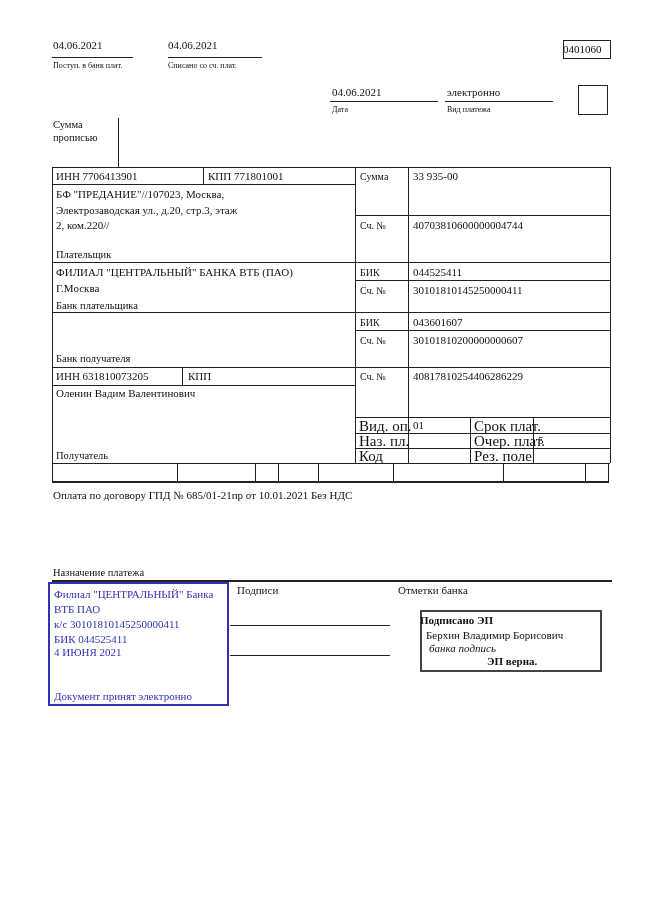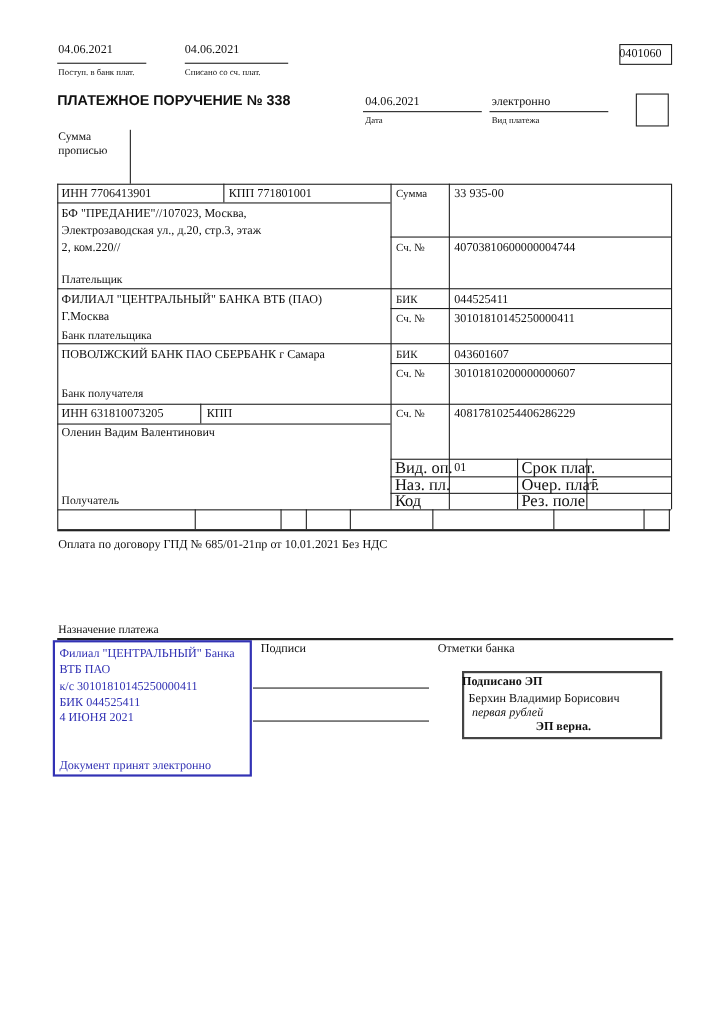--- a/index.html
+++ b/index.html
@@ -32,21 +32,20 @@
   <span class="t" style="left:53px;top:39px">04.06.2021</span>
   <span class="t" style="left:168px;top:39px">04.06.2021</span>
   <i class="hl" style="left:52px;top:57px;width:81px"></i>
   <i class="hl" style="left:168px;top:57px;width:94px"></i>
   <span class="t sm" style="left:53px;top:61px">Поступ. в банк плат.</span>
   <span class="t sm" style="left:168px;top:61px">Списано со сч. плат.</span>
 
   <div class="box" style="left:563px;top:40px;width:48px;height:19px"></div>
   <span class="t ctr" style="left:563px;top:43px;width:48px">0401060</span>
 
-  <span class="t title" style="left:52px;top:84px">ПЛАТЕЖНОЕ ПОРУЧЕНИЕ № 338</span>
   <span class="t" style="left:332px;top:86px">04.06.2021</span>
   <i class="hl" style="left:330px;top:101px;width:108px"></i>
   <span class="t sm" style="left:332px;top:105px">Дата</span>
   <span class="t" style="left:447px;top:86px">электронно</span>
   <i class="hl" style="left:445px;top:101px;width:108px"></i>
   <span class="t sm" style="left:447px;top:105px">Вид платежа</span>
   <div class="box" style="left:578px;top:85px;width:30px;height:30px"></div>
 
   <span class="t sec pre" style="left:53px;top:118px;line-height:13px">Сумма
 прописью</span>
@@ -78,21 +77,20 @@
 
   <span class="t pre" style="left:56px;top:265px">ФИЛИАЛ "ЦЕНТРАЛЬНЫЙ" БАНКА ВТБ (ПАО)
 Г.Москва</span>
   <span class="t lbl" style="left:360px;top:266px">БИК</span>
   <span class="t" style="left:413px;top:266px">044525411</span>
   <i class="hl" style="left:355px;top:280px;width:255px"></i>
   <span class="t lbl" style="left:360px;top:284px">Сч. №</span>
   <span class="t" style="left:413px;top:284px">30101810145250000411</span>
   <span class="t sec" style="left:56px;top:299px">Банк плательщика</span>
 
-  <span class="t" style="left:56px;top:316px">ПОВОЛЖСКИЙ БАНК ПАО СБЕРБАНК г Самара</span>
   <span class="t lbl" style="left:360px;top:316px">БИК</span>
   <span class="t" style="left:413px;top:316px">043601607</span>
   <i class="hl" style="left:355px;top:330px;width:255px"></i>
   <span class="t lbl" style="left:360px;top:334px">Сч. №</span>
   <span class="t" style="left:413px;top:334px">30101810200000000607</span>
   <span class="t sec" style="left:56px;top:352px">Банк получателя</span>
 
   <span class="t" style="left:56px;top:370px">ИНН 631810073205</span>
   <i class="vl" style="left:182px;top:367px;height:18px"></i>
   <span class="t" style="left:188px;top:370px">КПП</span>
@@ -141,16 +139,16 @@
 БИК 044525411</span>
   <span class="t blue" style="left:54px;top:646px">4 ИЮНЯ 2021</span>
   <span class="t blue" style="left:54px;top:690px">Документ принят электронно</span>
 
   <i class="hl" style="left:230px;top:625px;width:160px"></i>
   <i class="hl" style="left:230px;top:655px;width:160px"></i>
 
   <div class="esignbox" style="left:420px;top:610px;width:182px;height:62px"></div>
   <span class="t b ctr" style="left:420px;top:614px;width:182px">Подписано ЭП</span>
   <span class="t" style="left:426px;top:629px">Берхин Владимир Борисович</span>
-  <span class="t i" style="left:429px;top:642px">первая рублей</span>
+  <span class="t i" style="left:429px;top:642px">банка подпись</span>
   <span class="t b" style="left:487px;top:655px">ЭП верна.</span>
 
 </div>
 
 </body></html>

